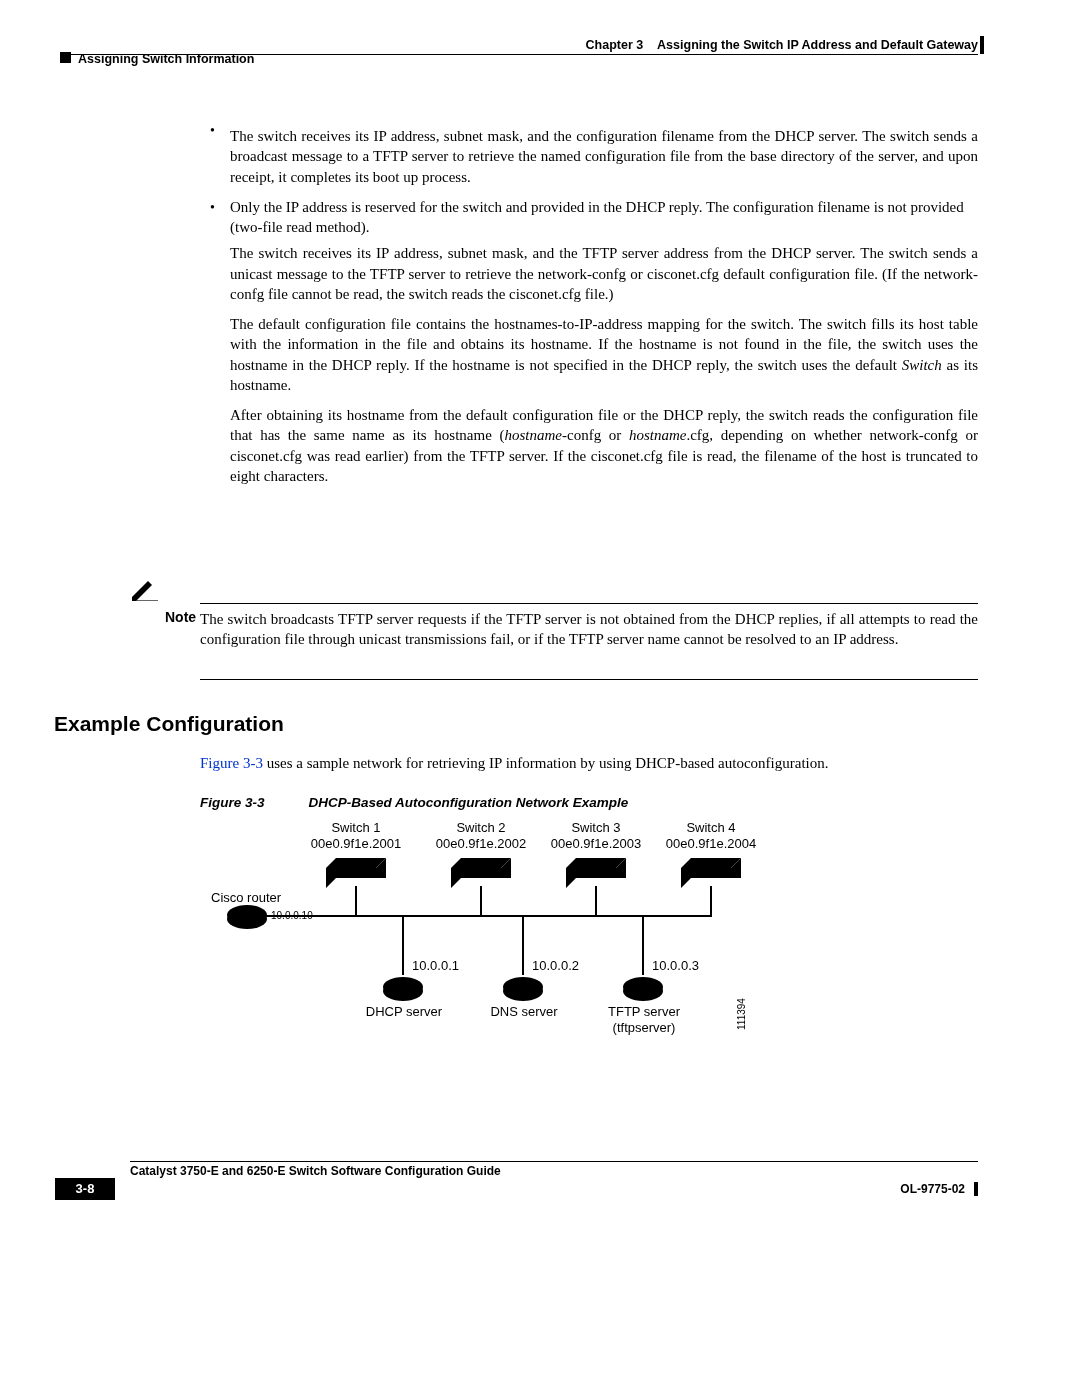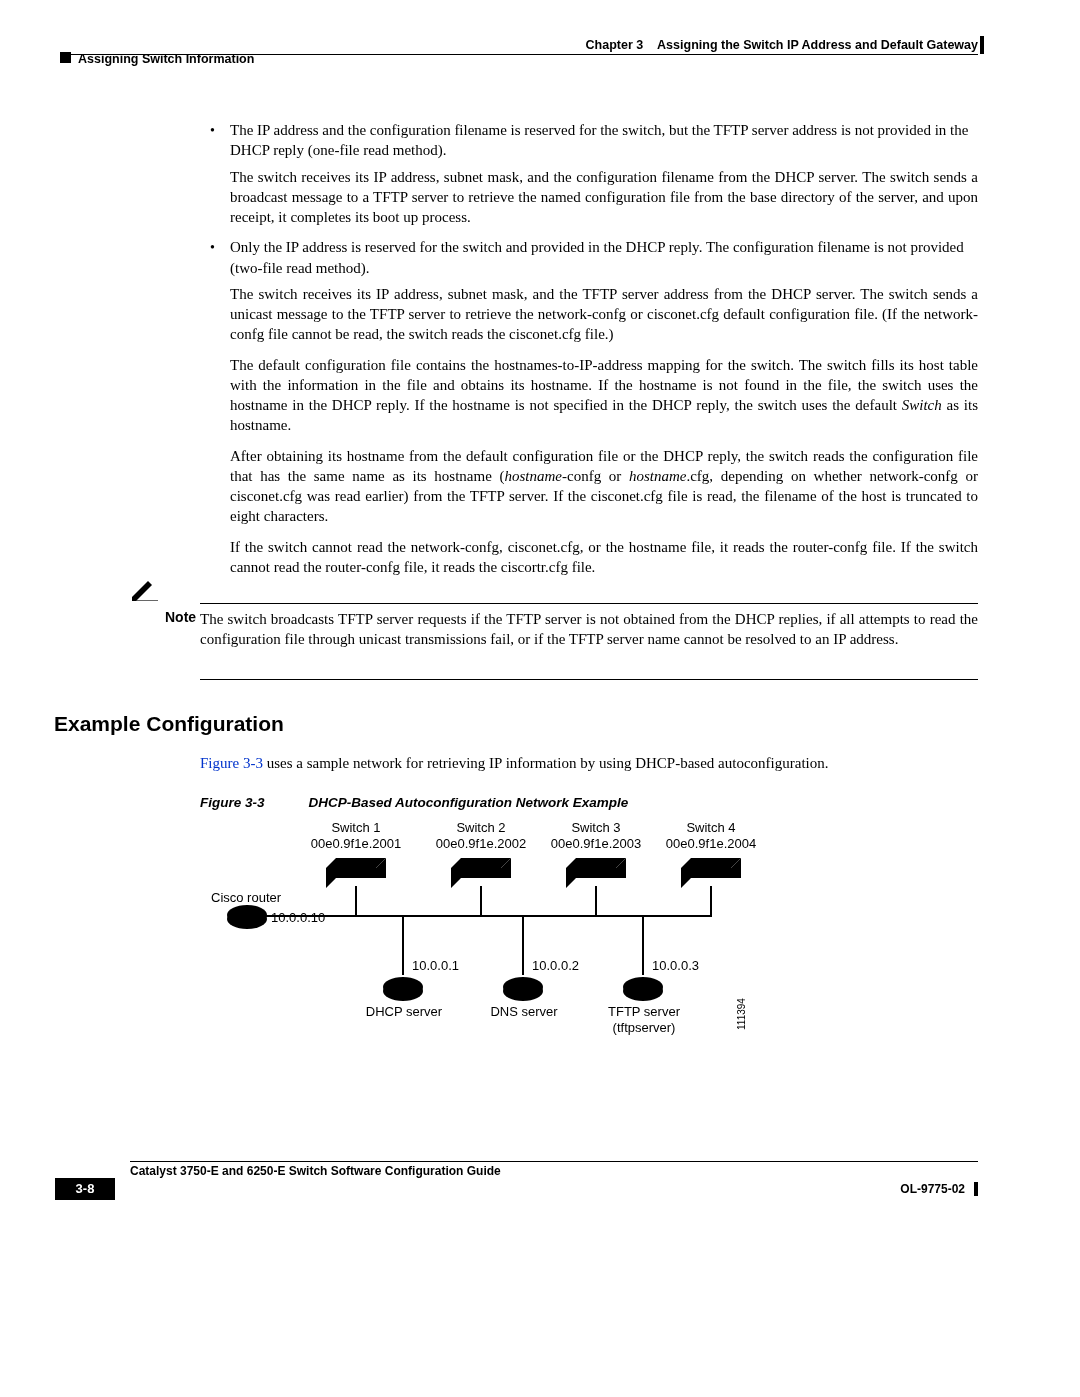--- a/index.html
+++ b/index.html
@@ -248,32 +248,30 @@
     <span class="ch">Chapter 3</span>&nbsp;&nbsp;&nbsp;&nbsp;<span>Assigning the Switch IP Address and Default Gateway</span>
   </div>
   <div class="hdr-tick"></div>
   <div class="hdr-rule"></div>
   <div class="black-sq"></div>
   <div class="sec">Assigning Switch Information</div>
 
   <div class="body">
     <div class="bullet">
       <span class="dot">•</span>
-      <span>The IP address and the configuration filename is reserved for the switch, but the TFTP server address is not provided in the DHCP reply (one-file read method).</span>
     </div>
     <p>The switch receives its IP address, subnet mask, and the configuration filename from the DHCP server. The switch sends a broadcast message to a TFTP server to retrieve the named configuration file from the base directory of the server, and upon receipt, it completes its boot up process.</p>
 
     <div class="bullet">
       <span class="dot">•</span>
       <span>Only the IP address is reserved for the switch and provided in the DHCP reply. The configuration filename is not provided (two-file read method).</span>
     </div>
     <p>The switch receives its IP address, subnet mask, and the TFTP server address from the DHCP server. The switch sends a unicast message to the TFTP server to retrieve the network-confg or cisconet.cfg default configuration file. (If the network-confg file cannot be read, the switch reads the cisconet.cfg file.)</p>
     <p><span>The default configuration file contains the hostnames-to-IP-address mapping for the switch. The switch fills its host table with the information in the file and obtains its hostname. If the hostname is not found in the file, the switch uses the hostname in the DHCP reply. If the hostname is not specified in the DHCP reply, the switch uses the default </span><span class="italic">Switch</span><span> as its hostname.</span></p>
     <p><span>After obtaining its hostname from the default configuration file or the DHCP reply, the switch reads the configuration file that has the same name as its hostname (</span><span class="italic">hostname</span><span>-confg or </span><span class="italic">hostname</span><span>.cfg, depending on whether network-confg or cisconet.cfg was read earlier) from the TFTP server. If the cisconet.cfg file is read, the filename of the host is truncated to eight characters.</span></p>
-    <p>If the switch cannot read the network-confg, cisconet.cfg, or the hostname file, it reads the router-confg file. If the switch cannot read the router-confg file, it reads the ciscortr.cfg file.</p>
   </div>
 
   <div class="note-block">
     <div class="note-icon">
       <svg width="28" height="24" viewBox="0 0 28 24">
           <path d="M2 20 L18 4 L22 8 L6 24 L2 24 Z" fill="#000"></path>
           <path d="M2 24 L28 24" stroke="#000" stroke-width="1.2"></path>
         </svg>
     </div>
     <div class="note-rule-top"></div>
@@ -323,21 +321,21 @@
 
     <div class="hline" style="left:36px; top:95px; width:450px;"></div>
 
     <div style="position:absolute; left:-15px; top:70px; text-align:center;">Cisco router</div>
     <div style="position:absolute; left:0; top:84px;">
       <svg width="42" height="26" viewBox="0 0 42 26">
           <ellipse cx="21" cy="11" rx="20" ry="10" fill="#000"></ellipse>
           <ellipse cx="21" cy="15" rx="20" ry="10" fill="#000"></ellipse>
         </svg>
     </div>
-    <div style="position:absolute; left:45px; top:90px; font-size:13px;">10.0.0.10</div>
+    <div style="position:absolute; left:45px; top:90px; font-size:10px;">10.0.0.10</div>
 
     <div class="vline" style="left:176px; top:95px; height:60px;"></div>
     <div class="vline" style="left:296px; top:95px; height:60px;"></div>
     <div class="vline" style="left:416px; top:95px; height:60px;"></div>
 
     <div style="position:absolute; left:186px; top:138px; font-size:13px;">10.0.0.1</div>
     <div style="position:absolute; left:306px; top:138px; font-size:13px;">10.0.0.2</div>
     <div style="position:absolute; left:426px; top:138px; font-size:13px;">10.0.0.3</div>
 
     <div style="position:absolute; left:156px; top:156px;"><svg width="42" height="26" viewBox="0 0 42 26">

